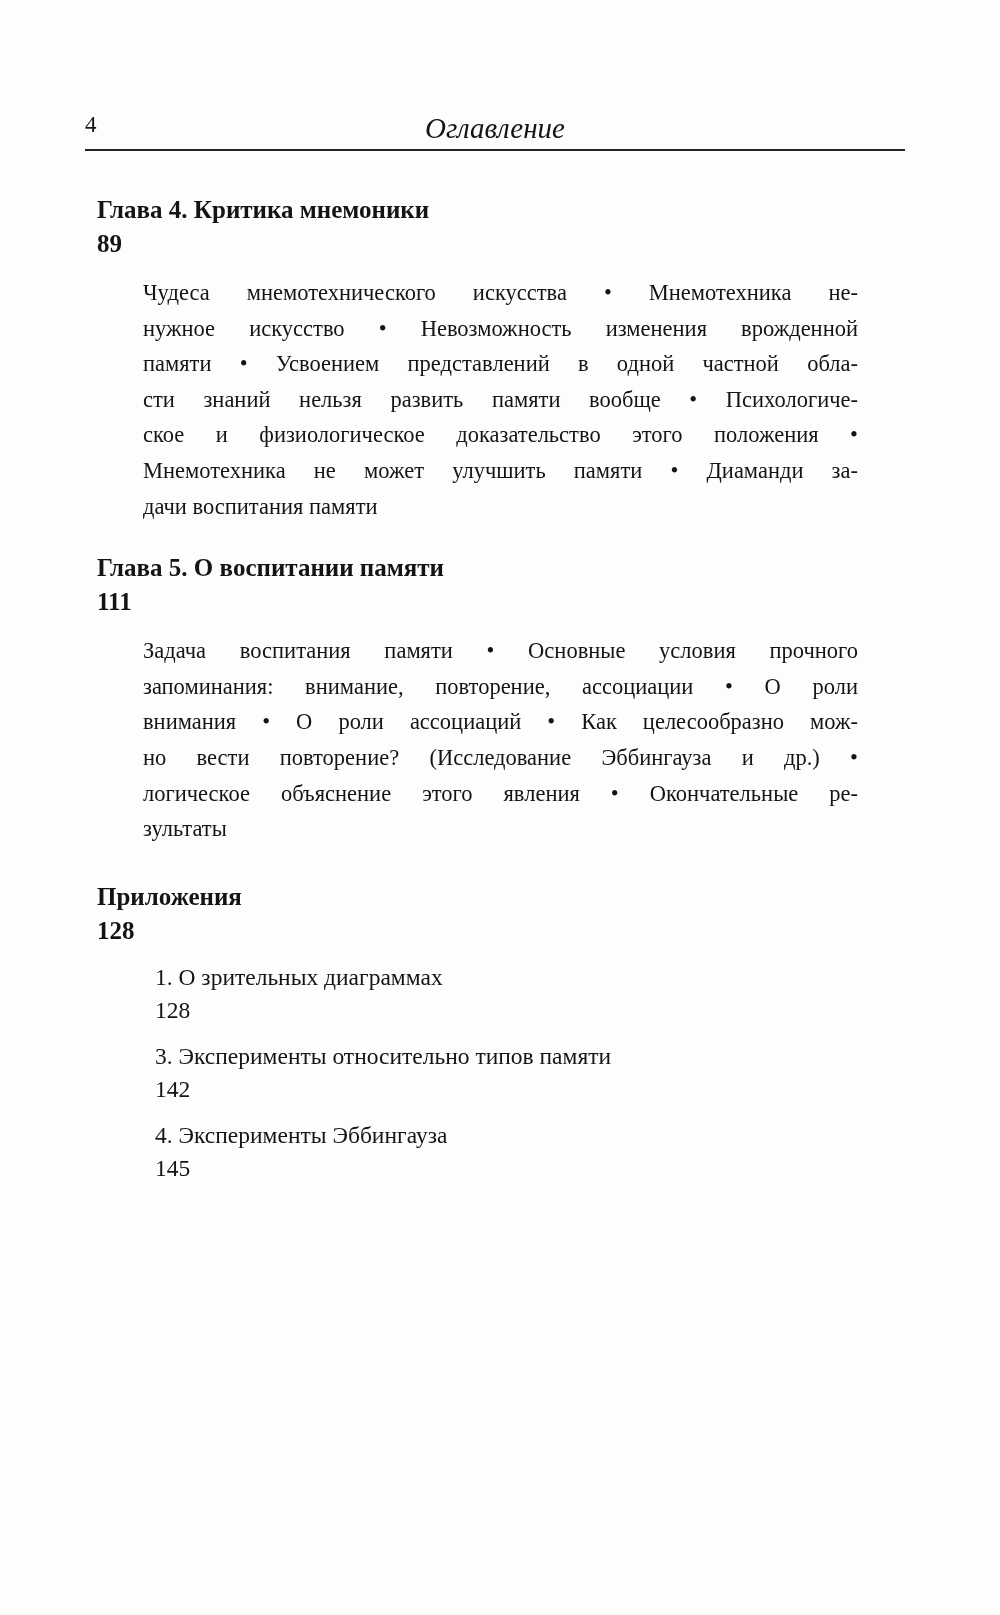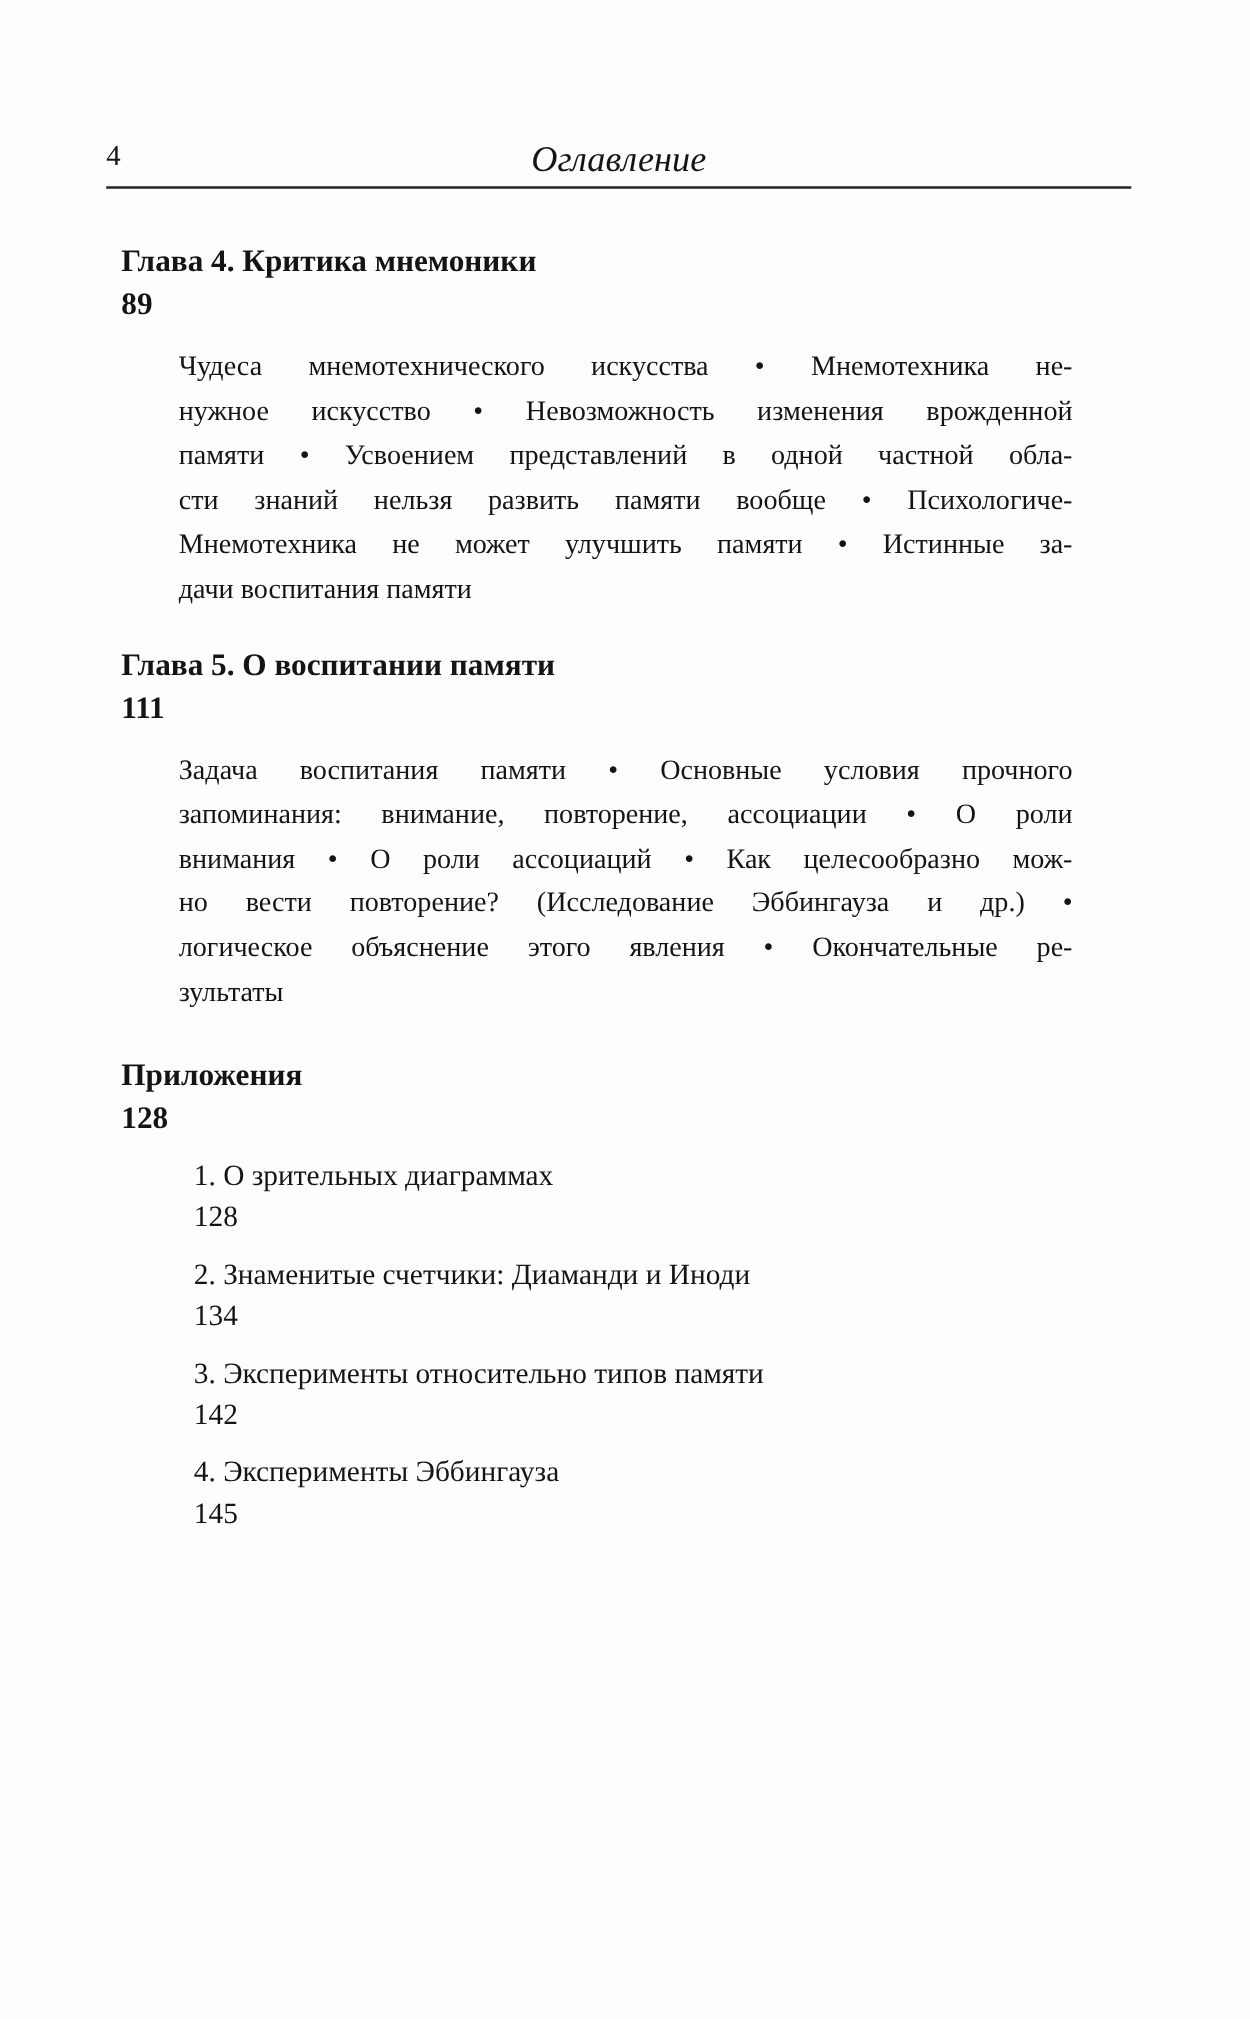--- a/index.html
+++ b/index.html
@@ -116,21 +116,22 @@
       <div class="toc-row heading chapter-4-row">
         <span class="toc-title">Глава 4. Критика мнемоники</span>
         <span class="leader"></span>
         <span class="toc-page">89</span>
       </div>
       <div class="annotation">
         <div class="ann-line">Чудеса мнемотехнического искусства • Мнемотехника не-</div>
         <div class="ann-line">нужное искусство • Невозможность изменения врожденной</div>
         <div class="ann-line">памяти • Усвоением представлений в одной частной обла-</div>
         <div class="ann-line">сти знаний нельзя развить памяти вообще • Психологиче-</div>
-        <div class="ann-line">Мнемотехника не может улучшить памяти • Истинные за-</div>
+        <div class="ann-line">ское и физиологическое доказательство этого положения •</div>
+        <div class="ann-line">Мнемотехника не может улучшить памяти • Диаманди за-</div>
         <div class="ann-line last">дачи воспитания памяти</div>
       </div>
 
       <div class="toc-row heading chapter-5-row">
         <span class="toc-title">Глава 5. О воспитании памяти</span>
         <span class="leader"></span>
         <span class="toc-page">111</span>
       </div>
       <div class="annotation">
         <div class="ann-line">Задача воспитания памяти • Основные условия прочного</div>
@@ -147,25 +148,20 @@
         <span class="toc-page">128</span>
       </div>
 
       <div class="appendix-list">
         <div class="toc-row item">
           <span class="toc-title">1. О зрительных диаграммах</span>
           <span class="leader"></span>
           <span class="toc-page">128</span>
         </div>
         <div class="toc-row item">
-          <span class="toc-title">2. Знаменитые счетчики: Диаманди и Иноди</span>
-          <span class="leader"></span>
-          <span class="toc-page">134</span>
-        </div>
-        <div class="toc-row item">
           <span class="toc-title">3. Эксперименты относительно типов памяти</span>
           <span class="leader"></span>
           <span class="toc-page">142</span>
         </div>
         <div class="toc-row item">
           <span class="toc-title">4. Эксперименты Эббингауза</span>
           <span class="leader"></span>
           <span class="toc-page">145</span>
         </div>
       </div>

